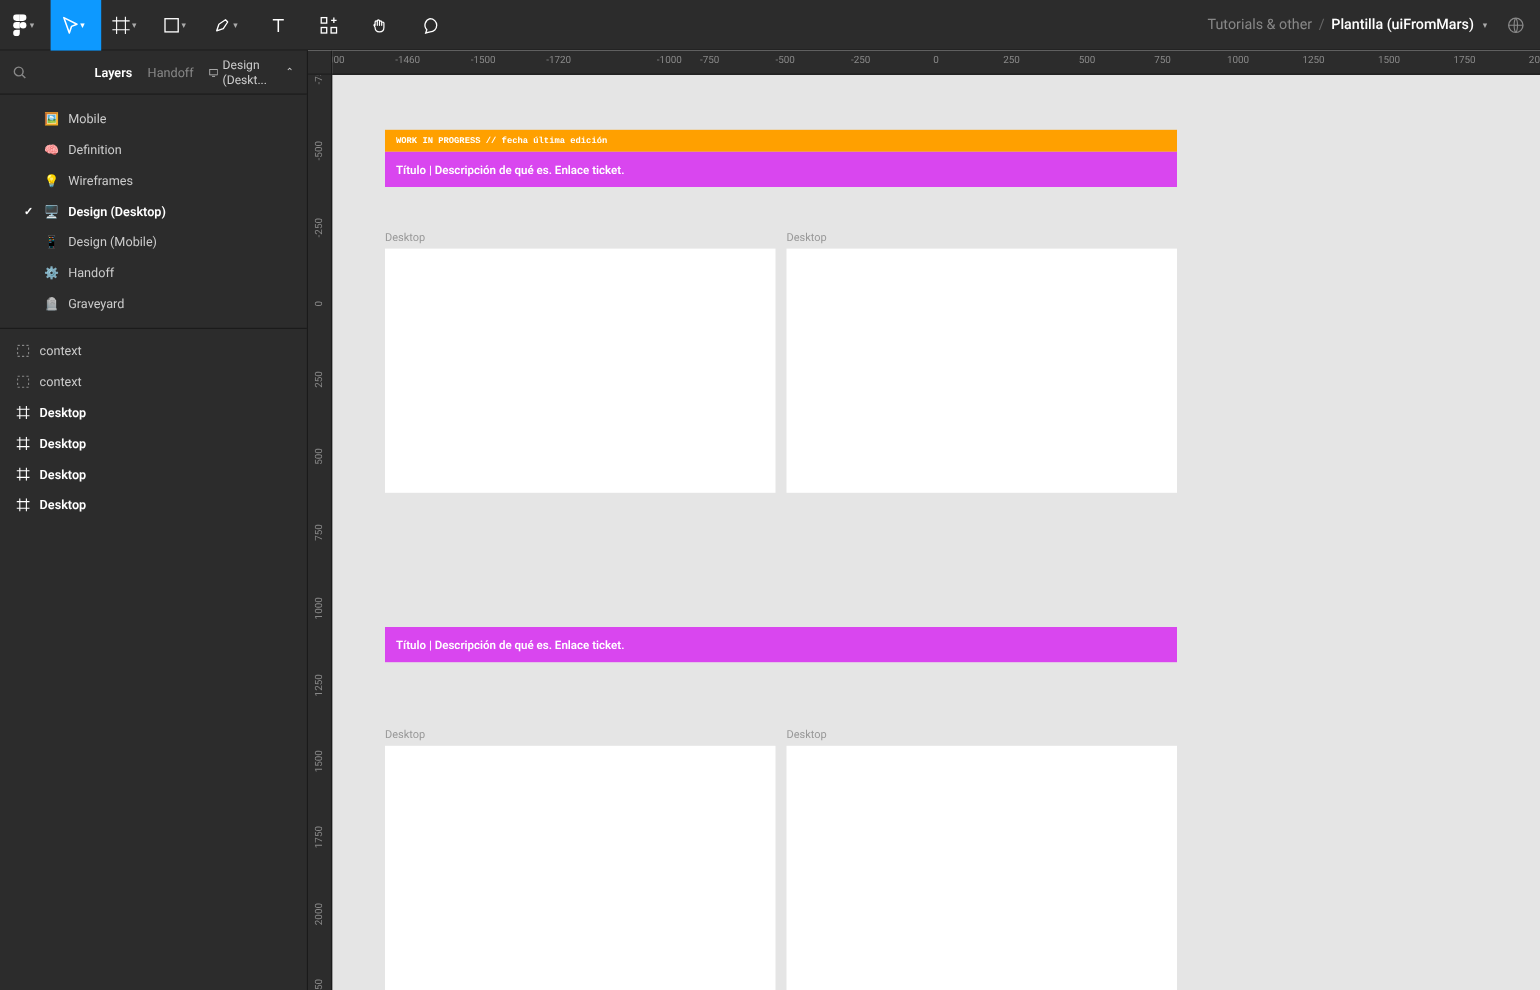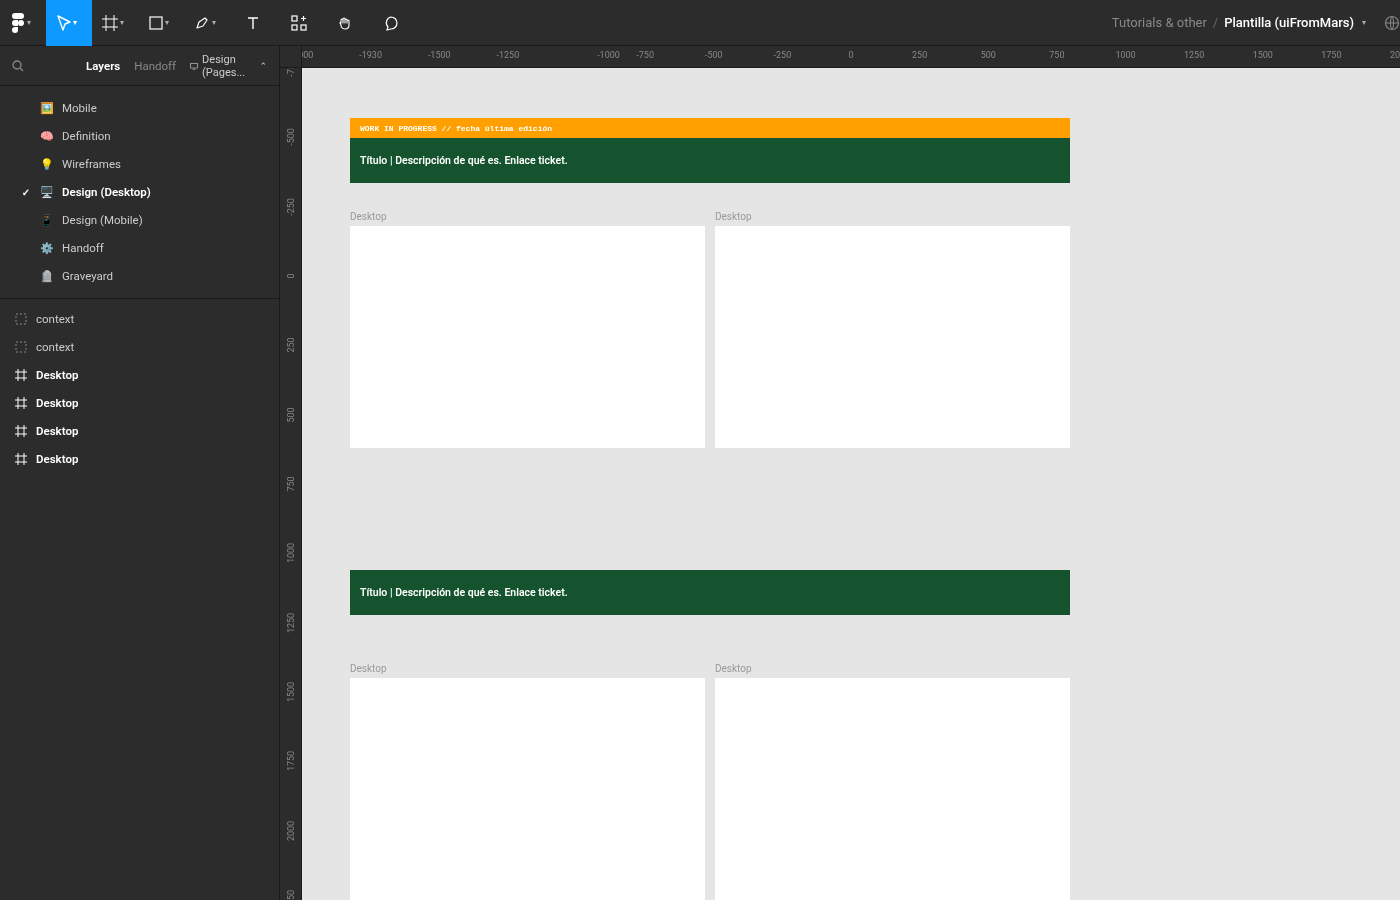--- a/index.html
+++ b/index.html
@@ -1,21 +1,21 @@
 <!DOCTYPE html>
 <html><head>
 <meta charset="utf-8">
 <style>
 * { margin: 0; padding: 0; box-sizing: border-box; }
 body { font-family: -apple-system, BlinkMacSystemFont, "Segoe UI", Roboto, sans-serif; background: #2c2c2c; color: #fff; width: 1400px; height: 900px; overflow: hidden; }
 
 
 .toolbar { height: 46px; background: #2c2c2c; display: flex; align-items: center; justify-content: space-between; border-bottom: 1px solid #1a1a1a; }
 .toolbar-left { display: flex; align-items: center; height: 100%; }
-.toolbar-right { display: flex; align-items: center; gap: 8px; }
+.toolbar-right { display: flex; align-items: center; padding-right: 14px; gap: 8px; }
 .tool-btn { width: 46px; height: 46px; display: flex; align-items: center; justify-content: center; cursor: pointer; position: relative; }
 .tool-btn.active { background: #0d99ff; }
 .tool-btn.with-dropdown { padding-right: 4px; }
 .tool-chevron { font-size: 8px; color: #aaa; margin-left: 2px; }
 .tool-btn.active .tool-chevron { color: #fff; }
 .breadcrumb { display: flex; align-items: center; gap: 6px; font-size: 13px; }
 .breadcrumb-project { color: #888; }
 .breadcrumb-sep { color: #666; }
 .breadcrumb-file { color: #fff; font-weight: 500; }
 .world-icon { color: #888; margin-left: 10px; }
@@ -52,21 +52,21 @@
 .ruler-tick-v { position: absolute; font-size: 9px; color: #888; left: 50%; transform: translate(-50%, -50%) rotate(-90deg); transform-origin: center; white-space: nowrap; }
 
 .canvas { position: absolute; top: 22px; left: 22px; right: 0; bottom: 0; overflow: hidden; }
 .canvas-content { position: absolute; top: 0; left: 0; }
 
 
 .context-group { position: absolute; width: 720px; }
 .status-bar { height: 20px; display: flex; align-items: center; padding: 0 10px; font-family: "Courier New", monospace; font-size: 8px; font-weight: 700; color: #fff; }
 .status-orange { background: #ffa000; }
 .status-green { background: #1ec51e; }
-.title-bar { height: 45px; background: #14532d; display: flex; align-items: center; padding: 0 10px; font-size: 10.5px; font-weight: 600; color: #fff; }
+.title-bar { height: 16px; background: #d946ef; display: flex; align-items: center; padding: 16px 10px; font-size: 10.5px; font-weight: 600; color: #fff; }
 
 .frame-label { position: absolute; font-size: 10px; color: #999; }
 .frame-box { position: absolute; background: #fff; }
 
 
 svg { display: block; }
 </style>
 </head>
 <body>
 
@@ -158,21 +158,21 @@
             <line x1="8" y1="8" x2="11" y2="11" stroke="#888" stroke-width="1.3"></line>
           </svg>
       </span>
       <span class="tab active">Layers</span>
       <span class="tab">Handoff</span>
       <div class="page-selector">
         <svg width="12" height="12" viewBox="0 0 12 12">
             <rect x="1" y="2" width="10" height="7" fill="none" stroke="#ccc" stroke-width="1"></rect>
             <line x1="4" y1="11" x2="8" y2="11" stroke="#ccc" stroke-width="1"></line>
           </svg>
-        <span>Design (Pages...</span>
+        <span>Design (Deskt...</span>
         <span style="font-size:9px">⌃</span>
       </div>
     </div>
 
     <div class="pages-section">
       <div id="pages-list">
           <div class="page-item">
             <span class="page-check"></span>
             <span class="page-icon-wrap">
               <span class="page-emoji">🖼️</span>
@@ -285,23 +285,23 @@
           </span>
           <span>Desktop</span>
         </div>
       </div>
   </div>
 
   <div class="canvas-wrap">
     <div class="ruler-corner"></div>
     <div class="ruler-h" id="ruler-h">
         <div class="ruler-tick-h" style="left: 0px;">-2000</div>
-        <div class="ruler-tick-h" style="left: 68.625px;">-1930</div>
+        <div class="ruler-tick-h" style="left: 68.625px;">-1460</div>
         <div class="ruler-tick-h" style="left: 137.25px;">-1500</div>
-        <div class="ruler-tick-h" style="left: 205.875px;">-1250</div>
+        <div class="ruler-tick-h" style="left: 205.875px;">-1720</div>
         <div class="ruler-tick-h" style="left: 274.5px; margin-left: 32px;">-1000</div>
         <div class="ruler-tick-h" style="left: 343.125px;">-750</div>
         <div class="ruler-tick-h" style="left: 411.75px;">-500</div>
         <div class="ruler-tick-h" style="left: 480.375px;">-250</div>
         <div class="ruler-tick-h" style="left: 549px;">0</div>
         <div class="ruler-tick-h" style="left: 617.625px;">250</div>
         <div class="ruler-tick-h" style="left: 686.25px;">500</div>
         <div class="ruler-tick-h" style="left: 754.875px;">750</div>
         <div class="ruler-tick-h" style="left: 823.5px;">1000</div>
         <div class="ruler-tick-h" style="left: 892.125px;">1250</div>

